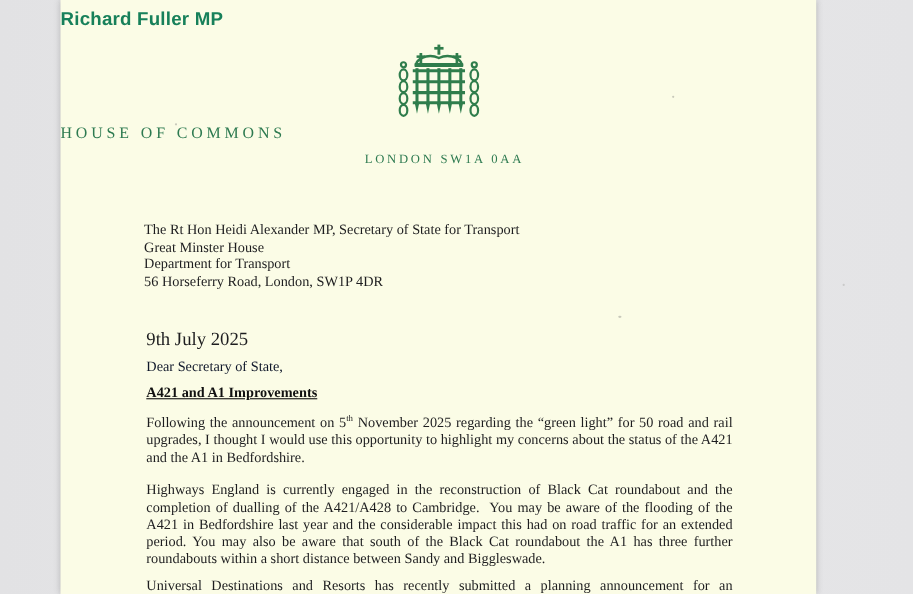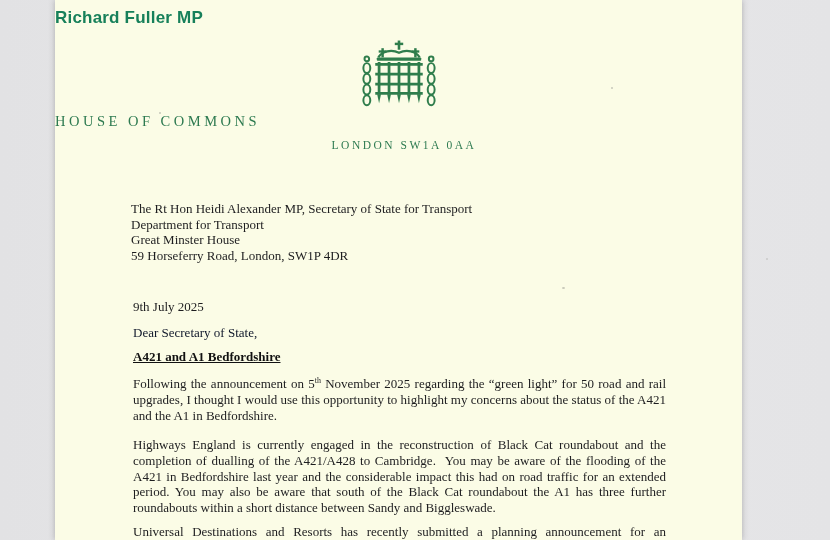--- a/index.html
+++ b/index.html
@@ -21,21 +21,21 @@
            width:80px; height:72px; }
 
   .org  { position:absolute; top:113px; left:0; width:100%; 
           font-size:14.5px; letter-spacing:3.5px; color:#2d7a50; }
   .org-addr { position:absolute; top:139px; left:0; width:100%; text-align:center;
           font-size:11.5px; letter-spacing:2.5px; color:#2d7a50;padding-left:11px; }
 
   .recipient { position:absolute; top:201px; left:76px; font-size:13px;
                line-height:15.6px; color:#1d1d1f; }
 
-  .date       { position:absolute; top:299px; left:78px; font-size:13px; color:#1d1d1f; }
+  .date       { position:absolute; top:299px; left:78px; font-size:17px; color:#1d1d1f; }
   .salutation { position:absolute; top:325px; left:78px; font-size:13px; color:#0f172a; }
   .subject    { position:absolute; top:349px; left:78px; font-size:13px; color:#111;
                 font-weight:700; text-decoration:underline; }
 
   .body-par { position:absolute; left:78px; width:533px; font-size:13px;
               line-height:15.8px; color:#1d1d1f; text-align:justify; }
   .p1 { top:376px; }
   .p2 { top:437px; }
   .p3 { top:524px; }
   .body-par sup { font-size:8px; vertical-align:super; line-height:0; }
@@ -106,28 +106,28 @@
           <path d="M23,24 C28,16 40,13 50,18 C60,13 72,16 77,24"></path>
         </g>
       </svg>
     </div>
 
     <div class="org">HOUSE OF COMMONS</div>
     <div class="org-addr">LONDON SW1A 0AA</div>
 
     <div class="recipient">
       <div>The Rt Hon Heidi Alexander MP, Secretary of State for Transport</div>
+      <div>Great Minster House</div>
       <div>Department for Transport</div>
-      <div>Great Minster House</div>
-      <div>59 Horseferry Road, London, SW1P 4DR</div>
+      <div>56 Horseferry Road, London, SW1P 4DR</div>
     </div>
 
     <div class="date">9th July 2025</div>
     <div class="salutation">Dear Secretary of State,</div>
-    <div class="subject">A421 and A1 Bedfordshire</div>
+    <div class="subject">A421 and A1 Improvements</div>
 
     <p class="body-par p1"><span>Following the announcement on 5</span><sup>th</sup><span> November 2025 regarding the “green light” for 50 road and rail upgrades, I thought I would use this opportunity to highlight my concerns about the status of the A421 and the A1 in Bedfordshire.</span></p>
 
     <p class="body-par p2">Highways England is currently engaged in the reconstruction of Black Cat roundabout and the completion of dualling of the A421/A428 to Cambridge.&nbsp; You may be aware of the flooding of the A421 in Bedfordshire last year and the considerable impact this had on road traffic for an extended period. You may also be aware that south of the Black Cat roundabout the A1 has three further roundabouts within a short distance between Sandy and Biggleswade.</p>
 
     <p class="body-par p3">Universal Destinations and Resorts has recently submitted a planning announcement for an entertainment</p>
 
     <div class="speck sp1"></div>
     <div class="speck sp2"></div>
     <div class="speck sp3"></div>

